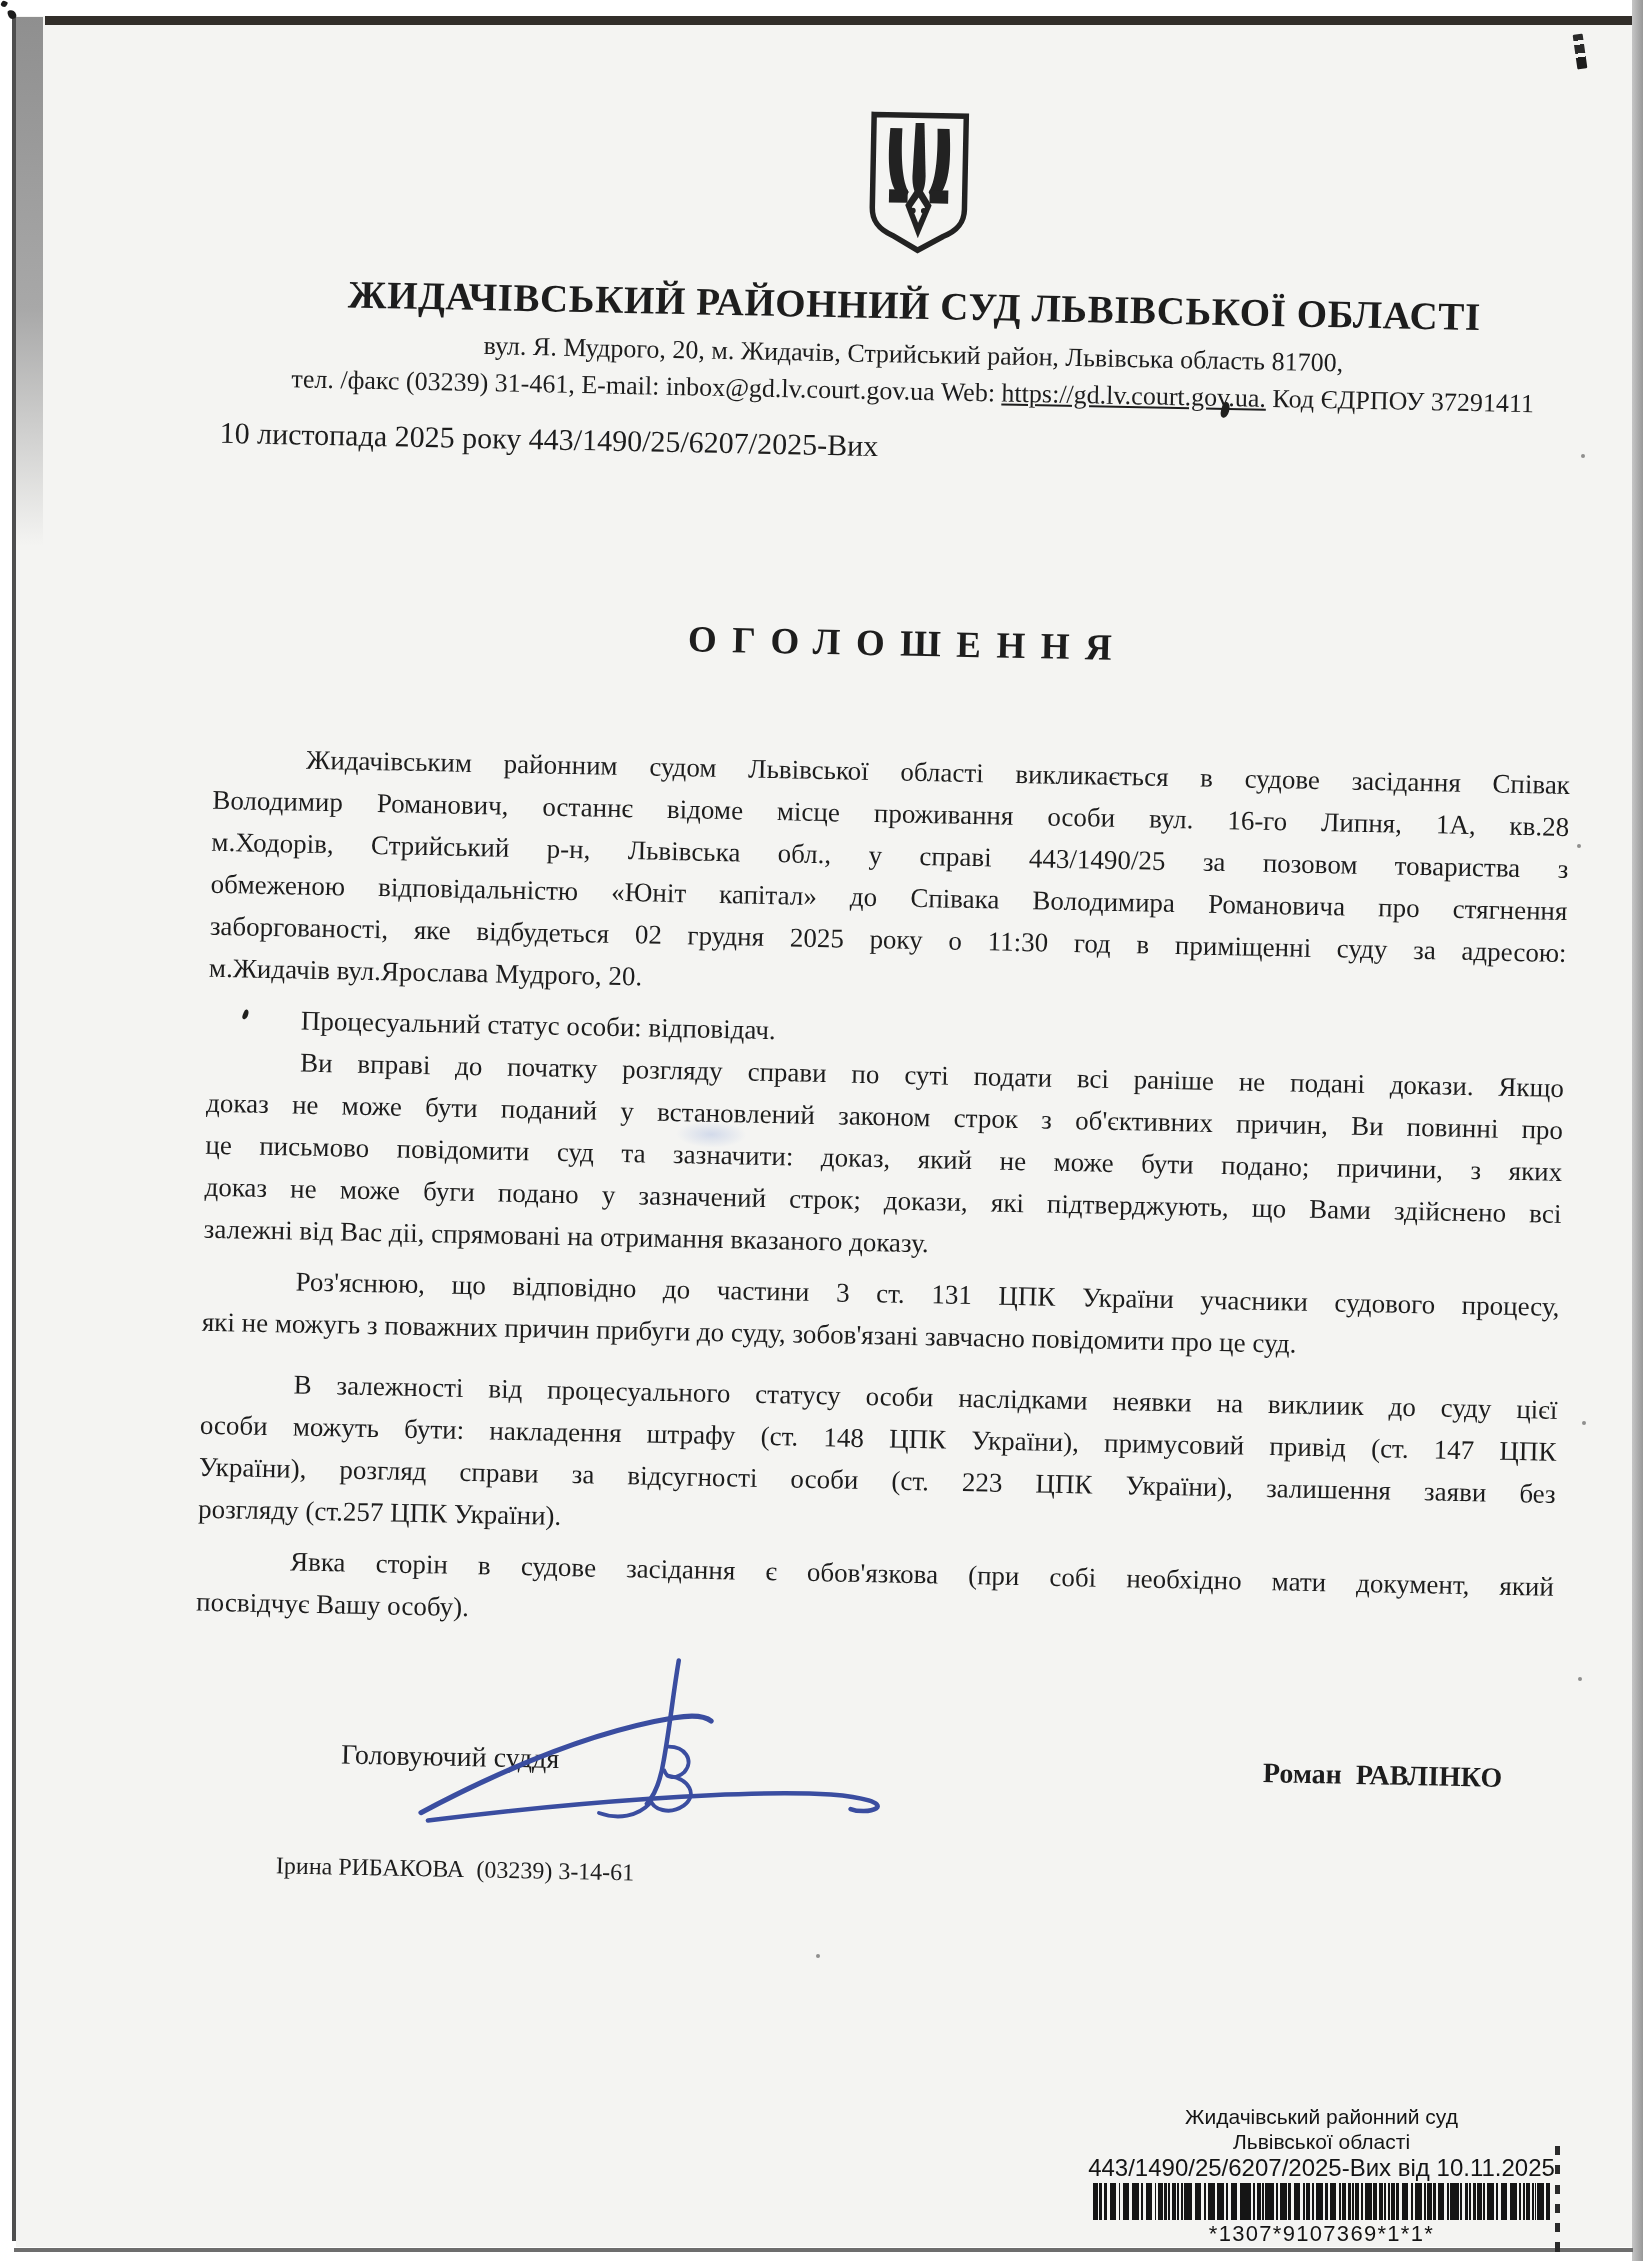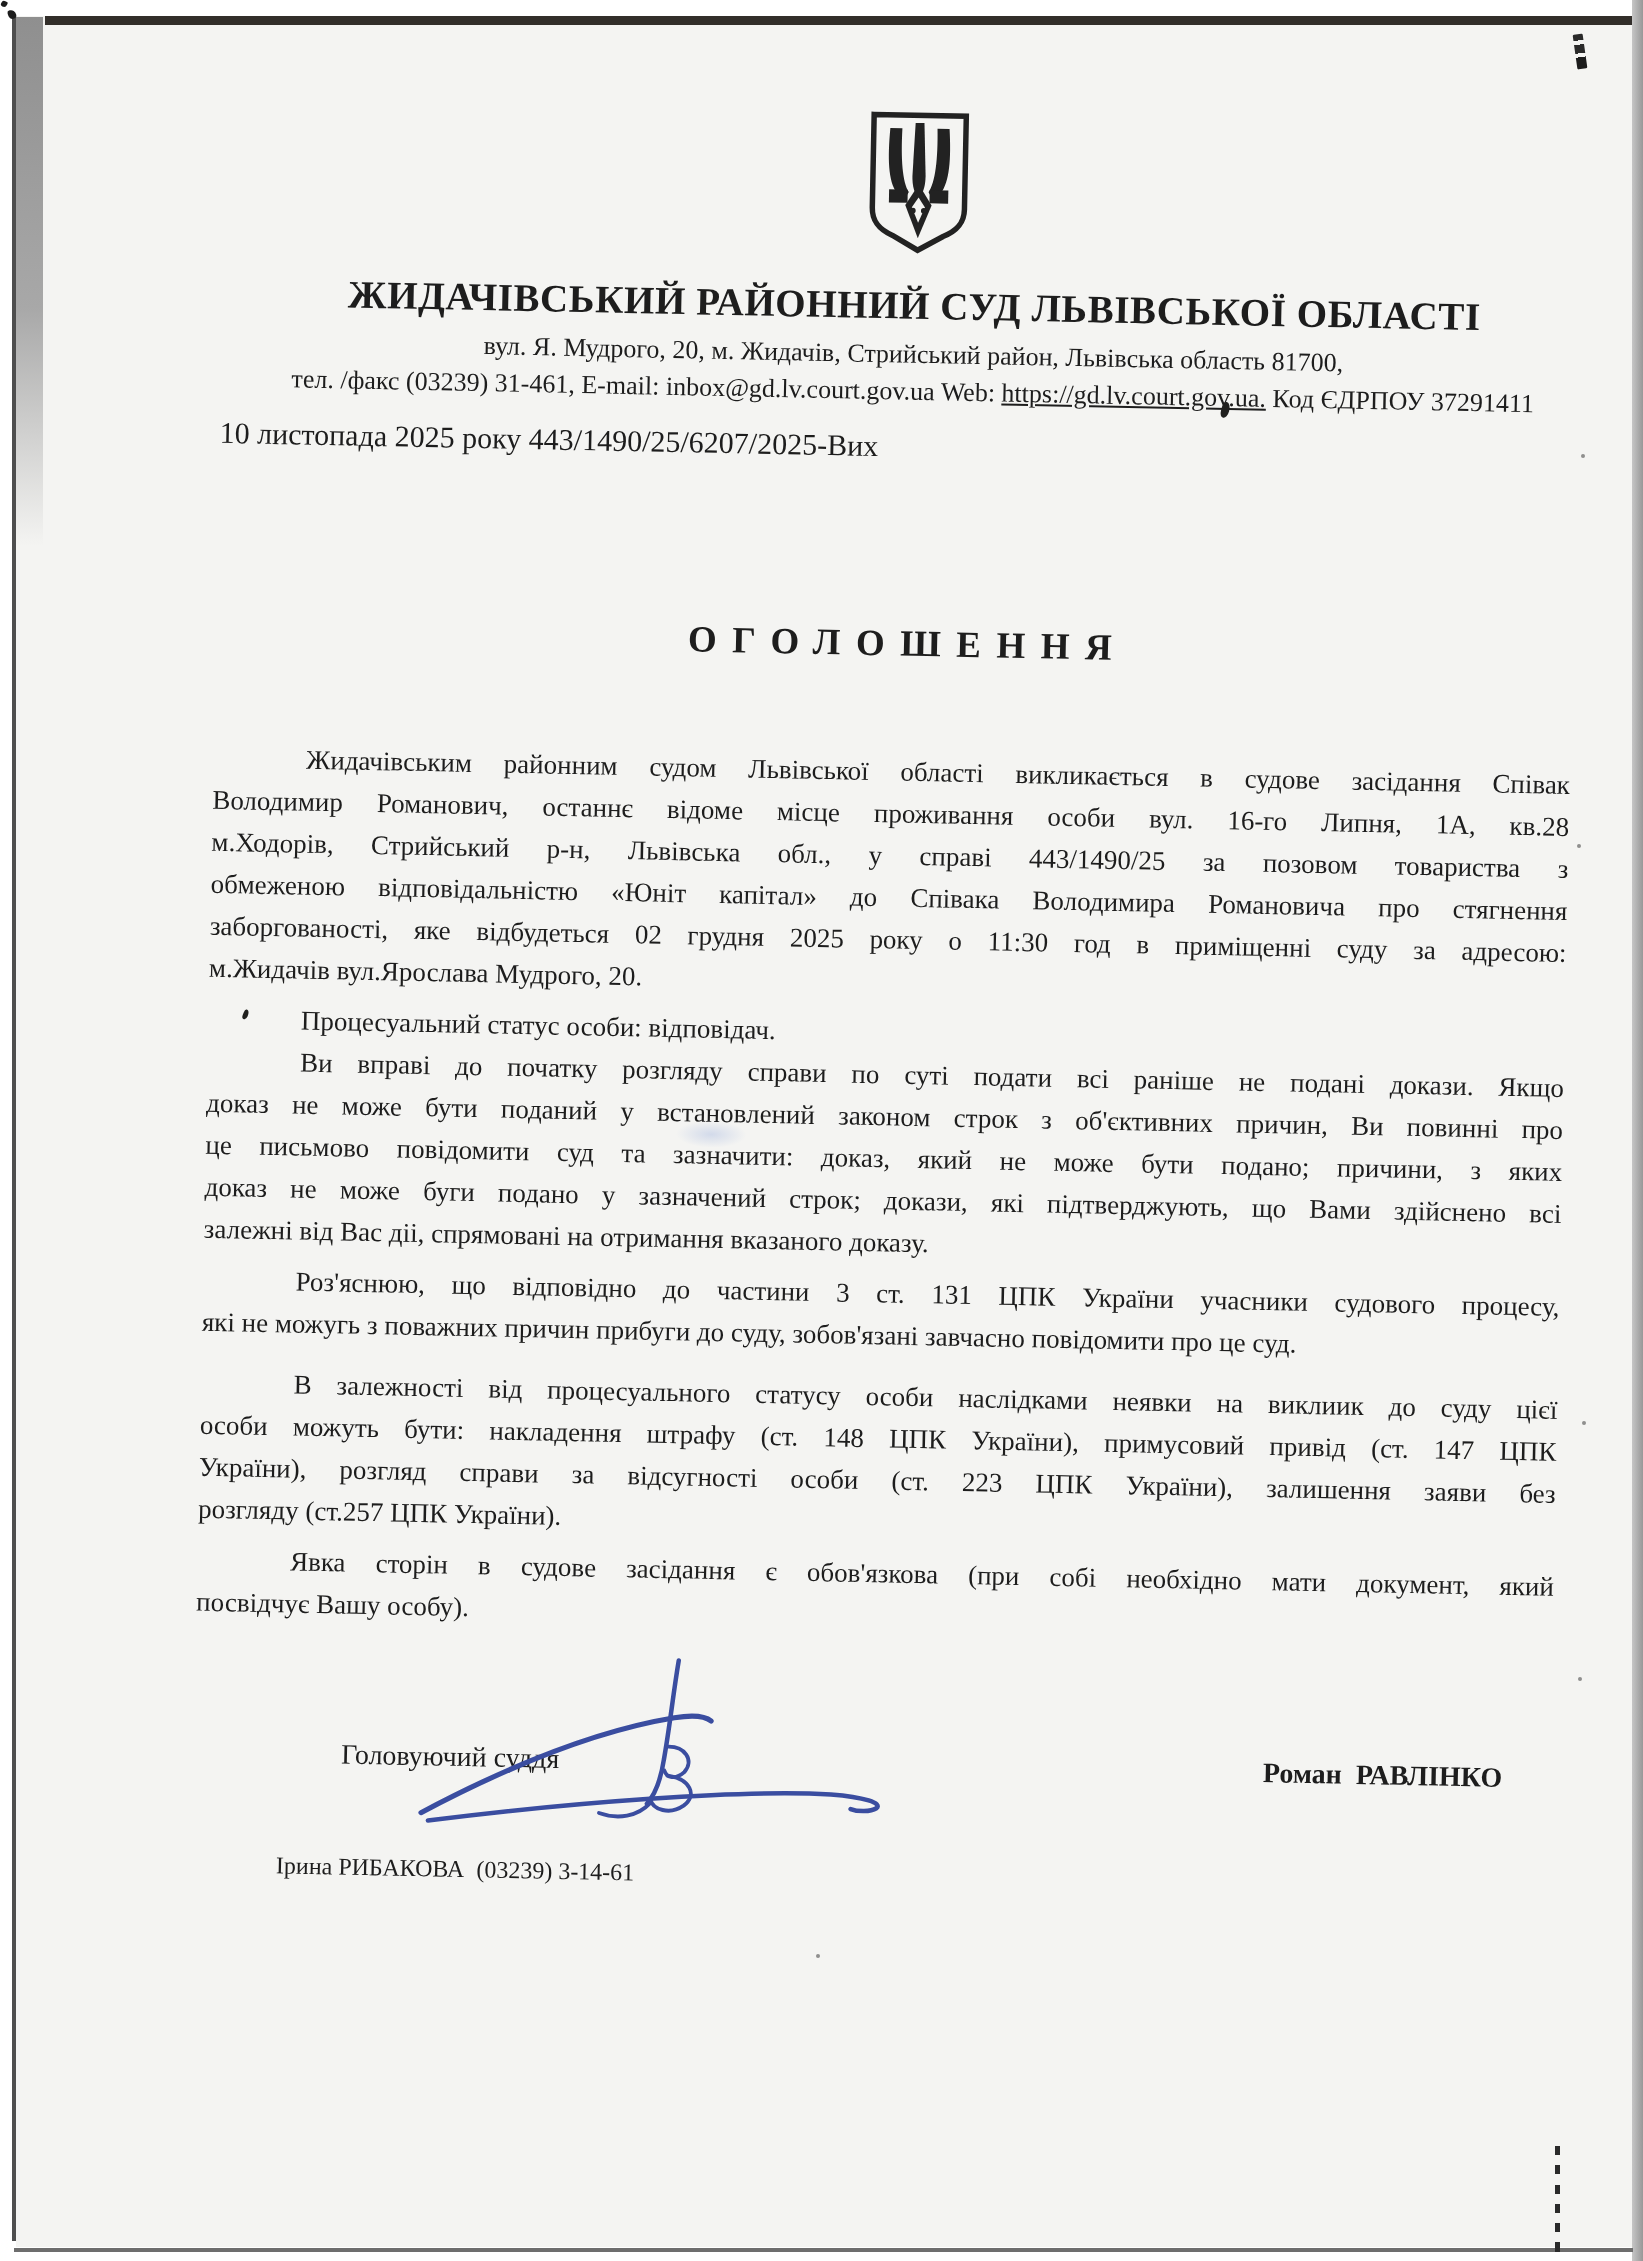--- a/index.html
+++ b/index.html
@@ -155,20 +155,27 @@
       <div id="judge-name">Роман  РАВЛІНКО</div>
     </div>
 
     <div id="clerk-line">Ірина РИБАКОВА  (03239) 3-14-61</div>
 
     <div id="ink-smudge"></div>
     <div class="artifact" id="art-drop"></div>
     <div class="artifact" id="art-comma"></div>
   </div>
 
+  <div id="stamp">
+    <div class="s1">Жидачівський районний суд</div>
+    <div class="s2">Львівської області</div>
+    <div class="s3">443/1490/25/6207/2025-Вих від 10.11.2025</div>
+    <div id="barcode"></div>
+    <div class="s4">*1307*9107369*1*1*</div>
+  </div>
 
   <div class="artifact" id="art-squiggle-tr"></div>
   <div id="art-squiggle-clerk"></div>
   <div class="artifact" id="art-streak"></div>
   <div class="speck" style="left:1581px;top:454px;"></div>
   <div class="speck" style="left:1577px;top:844px;"></div>
   <div class="speck" style="left:1582px;top:1421px;"></div>
   <div class="speck" style="left:1578px;top:1677px;"></div>
   <div class="speck" style="left:816px;top:1954px;"></div>
 </div>

